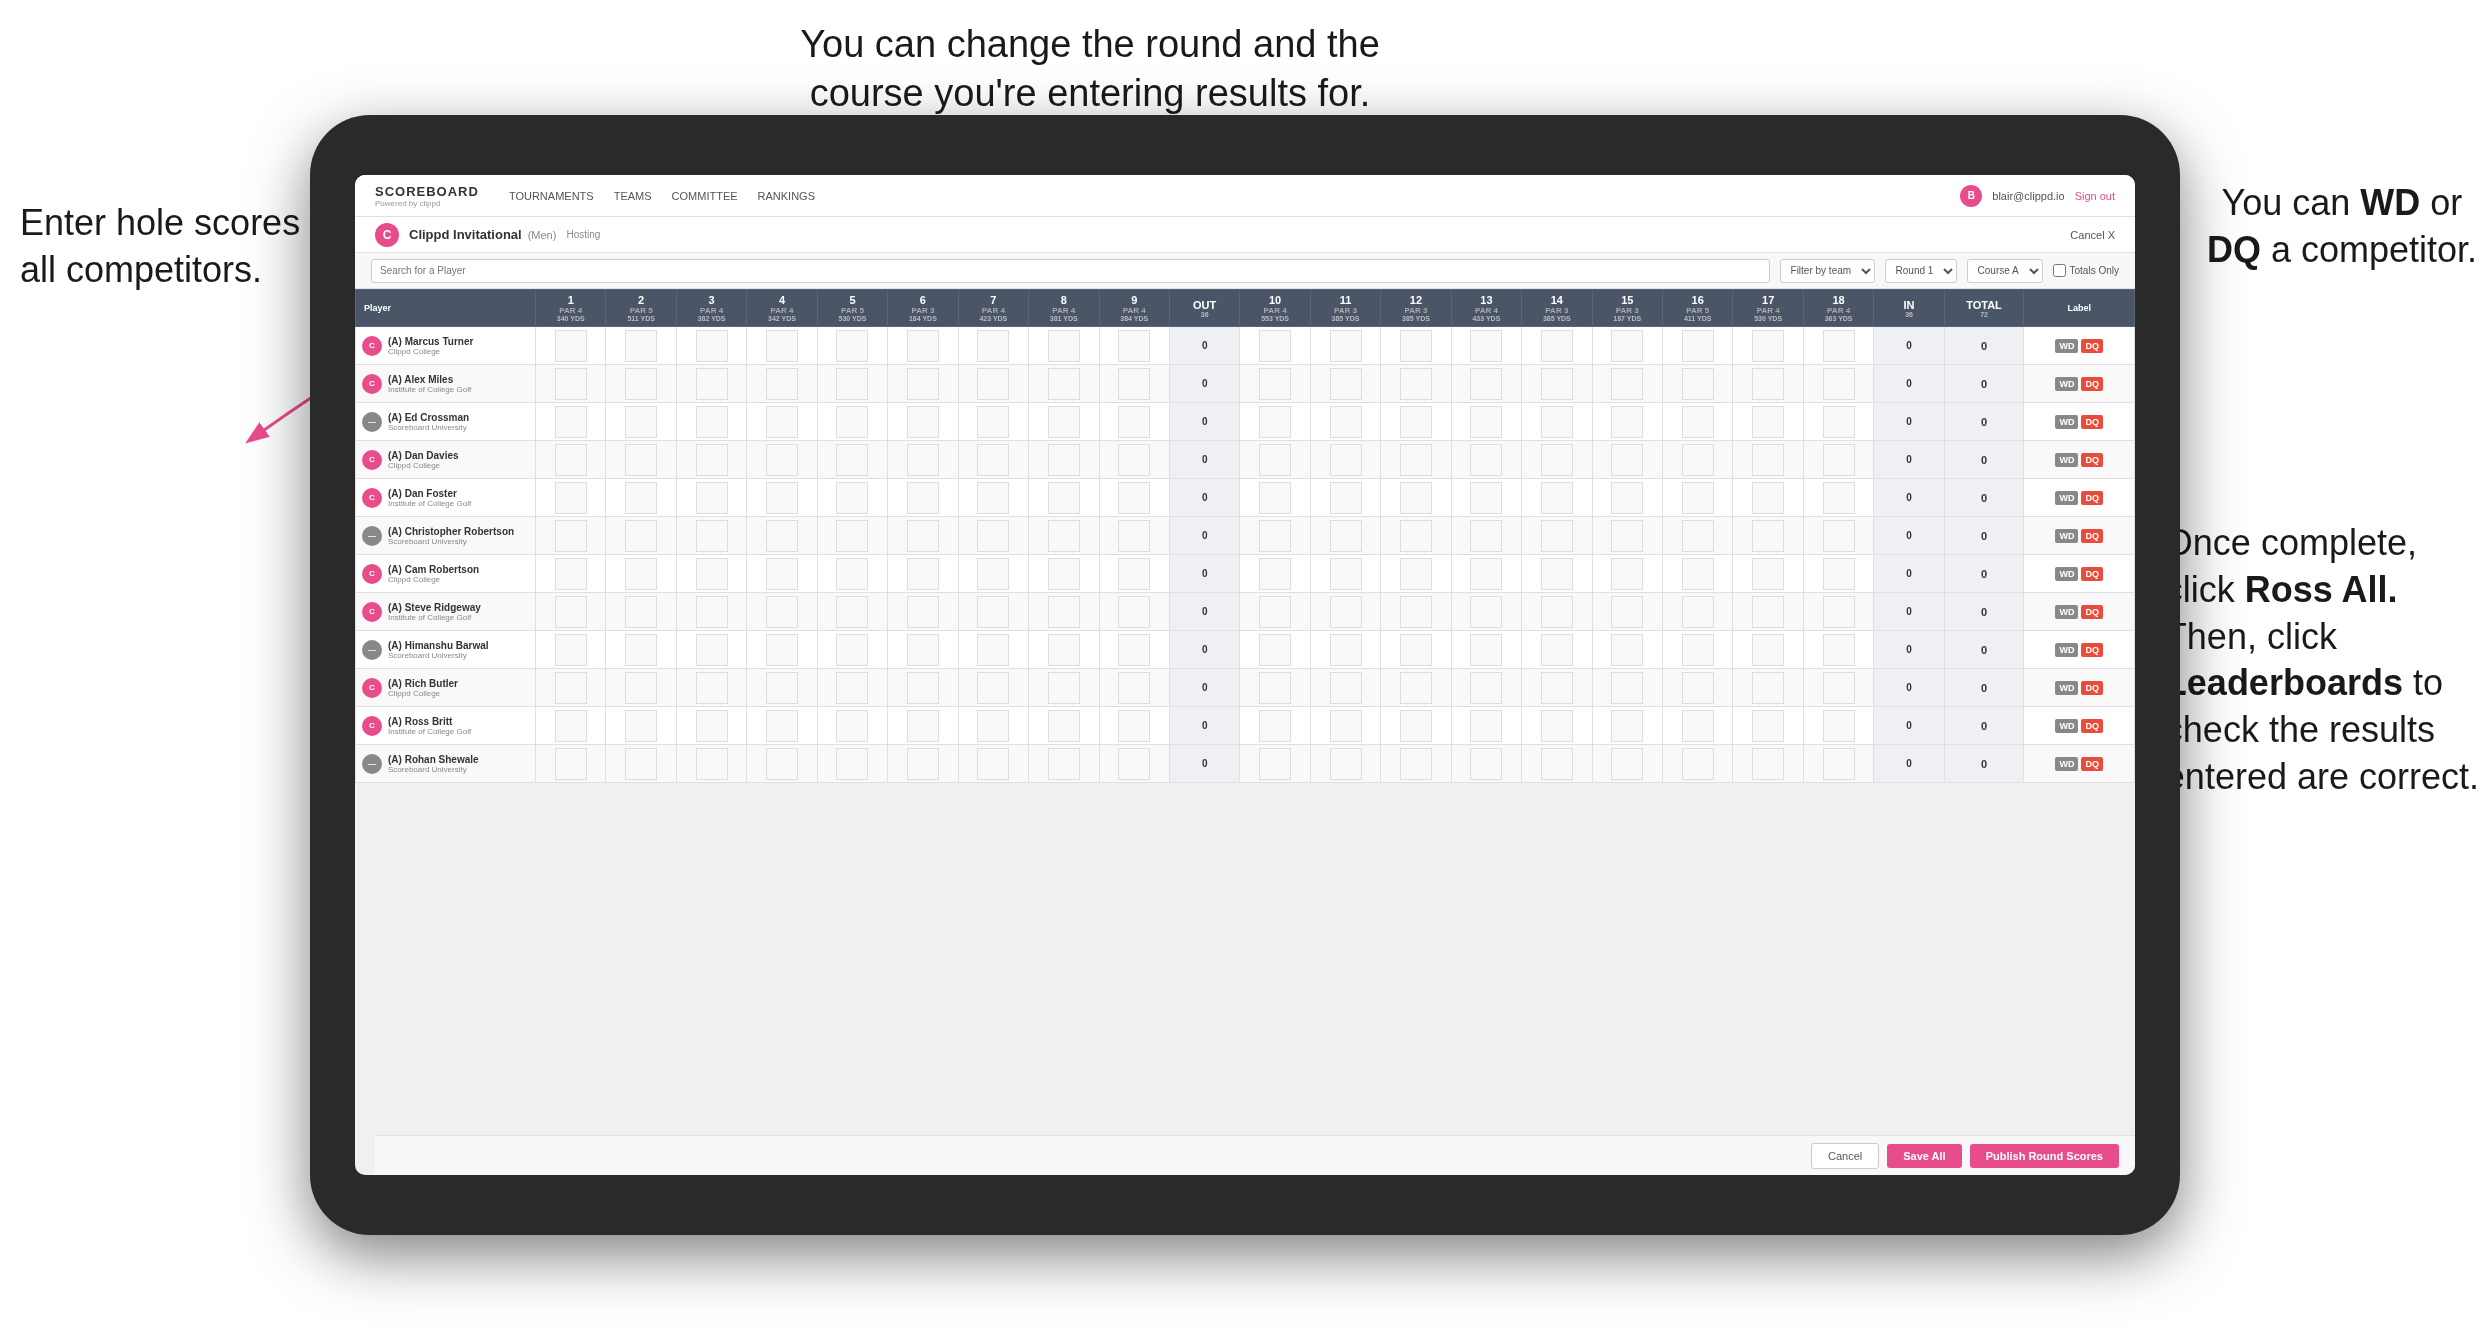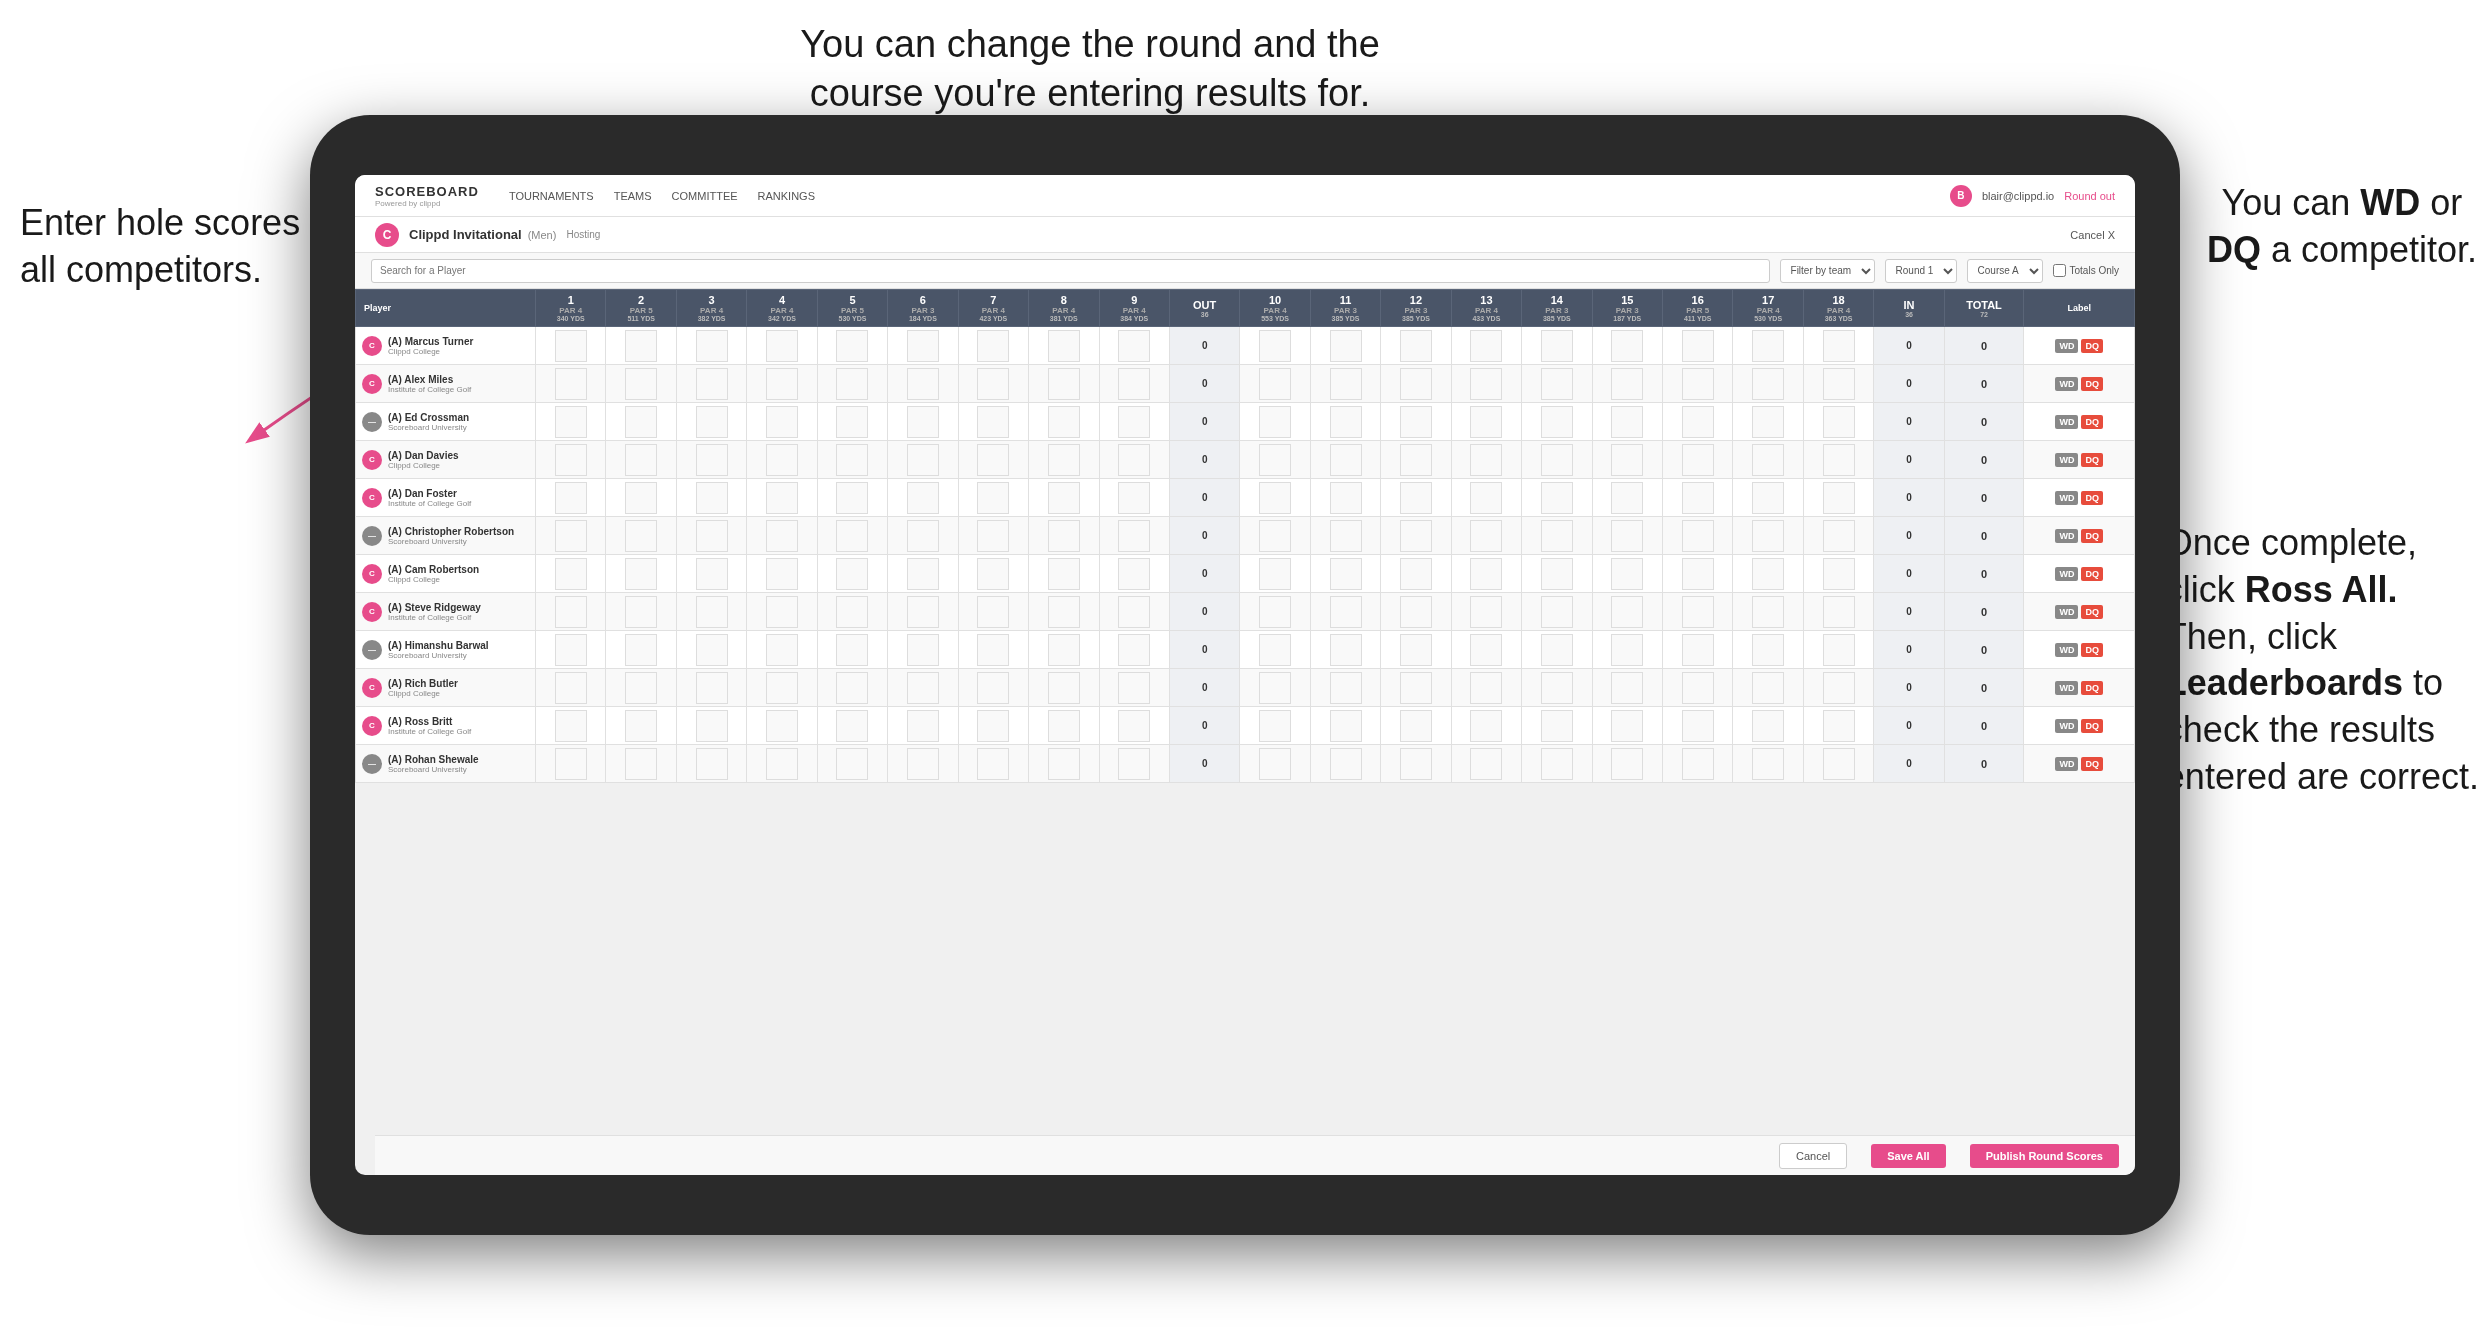--- a/index.html
+++ b/index.html
@@ -384,21 +384,21 @@
     }
 
     
     .bottom-bar {
       background: #f8f8f8;
       height: 40px;
       display: flex;
       align-items: center;
       justify-content: flex-end;
       padding: 0 16px;
-      gap: 24px;
+      gap: 8px;
       border-top: 1px solid #e0e0e0;
       flex-shrink: 0;
       margin-left: 20px;
     }
 
     .btn-cancel {
       padding: 6px 16px;
       background: #fff;
       border: 1px solid #ccc;
       border-radius: 3px;
@@ -518,21 +518,21 @@
       </div>
       <div class="nav-links">
         <span class="nav-link">TOURNAMENTS</span>
         <span class="nav-link">TEAMS</span>
         <span class="nav-link">COMMITTEE</span>
         <span class="nav-link">RANKINGS</span>
       </div>
       <div class="nav-right">
         <div class="nav-user-icon">B</div>
         <span>blair@clippd.io</span>
-        <span style="color:#e74c8b;cursor:pointer;">Round out</span>
+        <span style="color:#e74c8b;cursor:pointer;">Sign out</span>
       </div>
     </div>
 
     <div class="tournament-header">
       <div class="tournament-logo">C</div>
       <span class="tournament-name">Clippd Invitational</span>
       <span class="tournament-type">(Men)</span>
       <span class="hosting-badge">Hosting</span>
       <span class="cancel-btn">Cancel X</span>
     </div>

